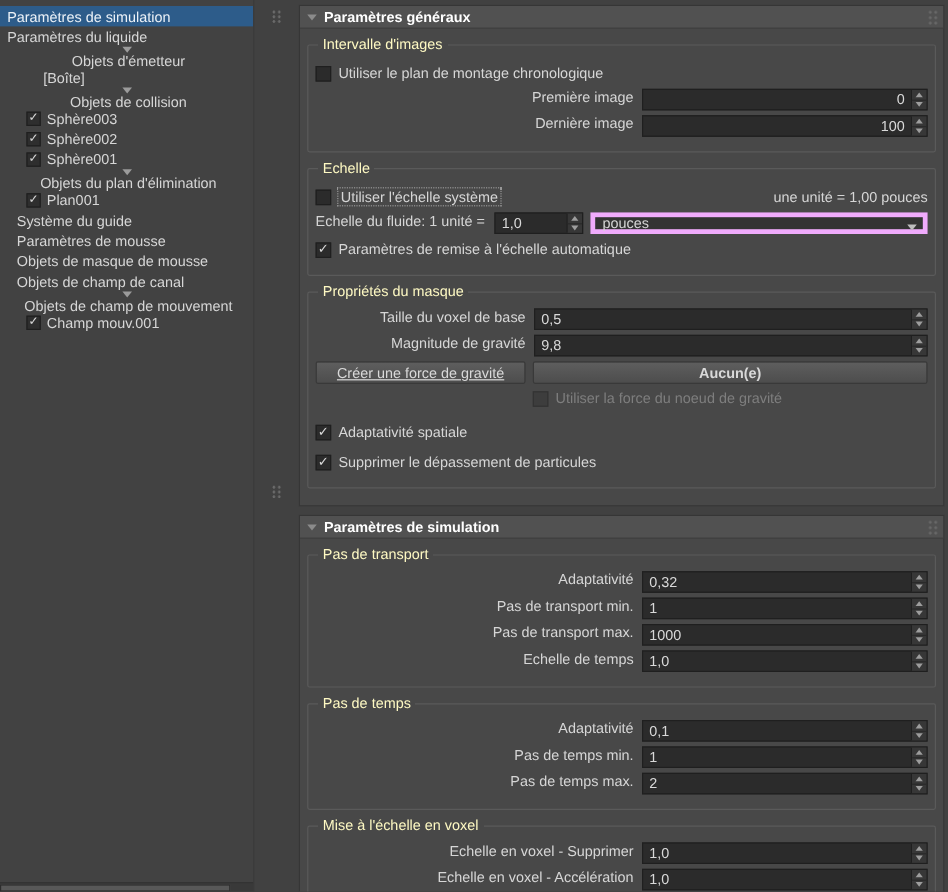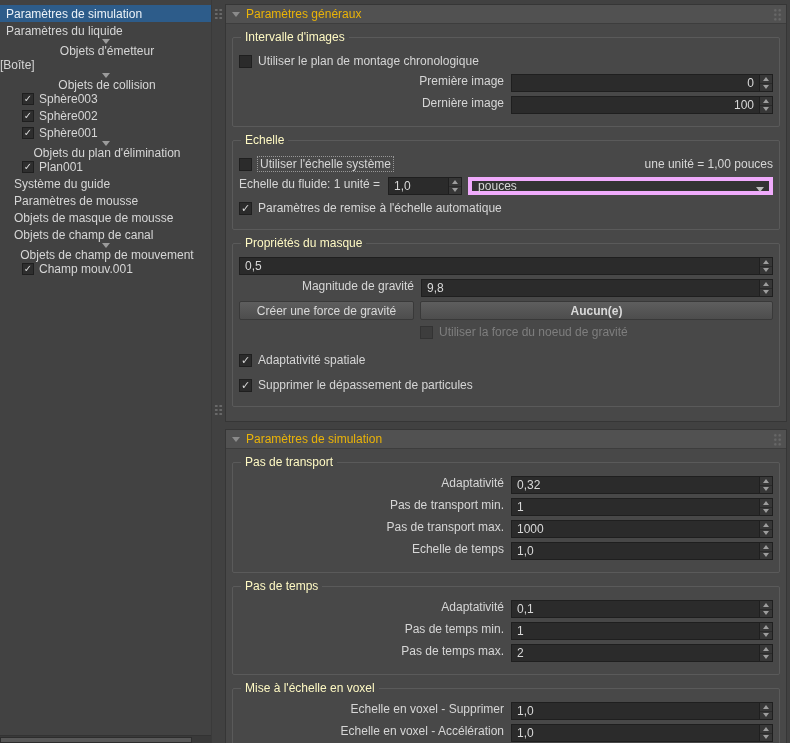--- a/index.html
+++ b/index.html
@@ -5,36 +5,36 @@
   * { margin:0; padding:0; box-sizing:border-box; }
   html,body { width:790px; height:743px; }
   body {
     background:#414141;
     font-family:"Liberation Sans", sans-serif;
     font-size:12px;
     color:#d6d6d6;
     overflow:hidden;
     cursor:default;
   }
-  .app { display:flex; width:790px; height:743px; }
+  .app { display:flex; width:790px; height:743px;gap:12px; }
 
   
   .sidebar {
     position:relative;
     width:212px; flex:none;
     background:#424242;
     padding-top:5px;
     border-right:1px solid #3a3a3a;
     overflow:hidden;
   }
   .tree-row { height:17px; display:flex; align-items:center; white-space:nowrap; }
   .tree-row.sel { background:#2d5c8a; color:#ecf2f8; }
   .ind-a { padding-left:6px; }
   .ind-b { padding-left:14px; }
-  .ind-c { }
+  .ind-c { padding-left:36px; }
   .has-arrow { padding-left:3px;flex-direction:column; }
   .child-cb { padding-left:22px; }
   .tw { width:11px; flex:none; display:flex; justify-content:flex-start; }
   .tw-tri { width:0; height:0; border-left:4px solid transparent; border-right:4px solid transparent; border-top:5px solid #9b9b9b; }
   .tcb {
     width:12px; height:12px; flex:none;
     background:#2e2e2e; border:1px solid #1f1f1f;
     margin-right:5px;
     display:flex; align-items:center; justify-content:center;
     font-size:10px; color:#d8d8d8; line-height:1;
@@ -53,21 +53,21 @@
 
   
   .main { flex:1; padding:4px 3px 0 0; }
   .rollout { border:1px solid #363636; background:#484848; margin-bottom:7px; }
   .ro-head {
     position:relative; height:19px;
     background:#515151; border-bottom:1px solid #3d3d3d;
     display:flex; align-items:center; padding:0 6px;
   }
   .ro-arrow { width:0; height:0; border-left:4px solid transparent; border-right:4px solid transparent; border-top:5px solid #8b8b8b; margin-right:6px; }
-  .ro-title { font-weight:normal; color:#eab308; }
+  .ro-title { font-weight:bold; color:#ffffff; }
   .ro-grip {
     position:absolute; right:4px; top:3px; width:9px; height:13px;
     background-image:radial-gradient(circle,#686868 1px, transparent 1.4px);
     background-size:4.5px 4.5px;
   }
   .ro-body { padding:4px 6px 8px; }
 
   fieldset.group { border:1px solid #5a5a5a; border-radius:2px; margin:2px 0 6px; padding:4px 6px 8px; }
   fieldset.group legend { padding:0 4px; margin-left:2px; color:#fef9c3; }
 
@@ -102,21 +102,21 @@
   .dis { color:#7e7e7e; }
   .focus-dotted { outline:1px dotted #979797; padding:0 2px; }
 
   .btn {
     height:19px;
     background:linear-gradient(#5e5e5e,#4d4d4d);
     border:1px solid #393939; border-radius:2px;
     color:#d9d9d9; font:12px "Liberation Sans", sans-serif;
     padding:0 8px;
   }
-  .btn-gravity { width:175px; flex:none; margin-right:6px; }
+  .btn-gravity { width:175px; flex:none; margin-right:6px;text-decoration:underline; }
   .btn-node { flex:1;font-weight:bold; }
   .ml-btn { margin-left:181px; }
 
   .dd { flex:1; height:18px; background:#333333; border:4px solid #f0abfc; display:flex; align-items:center; padding:0 6px 0 6px; position:relative; margin-left:6px; }
   .dd-arrow { position:absolute; right:5px; top:6px; width:0; height:0; border-left:4px solid transparent; border-right:4px solid transparent; border-top:5px solid #bdbdbd; }
 </style>
 </head>
 <body>
 
 <div class="app">
@@ -284,20 +284,21 @@
             <span class="fcb">
                 <span>✓</span>
               </span>
             <span>Paramètres de remise à l'échelle automatique</span>
           </div>
         </fieldset>
 
         <fieldset class="group">
           <legend>Propriétés du masque</legend>
           <div class="frow">
+            <span class="lbl w2">Taille du voxel de base</span>
             <span class="spin">
               <input value="0,5" style="">
               <span class="spin-btns">
                 <span class="sb">
                     <span class="tri-up"></span>
                   </span>
                 <span class="sb">
                     <span class="tri-dn"></span>
                   </span>
               </span>

